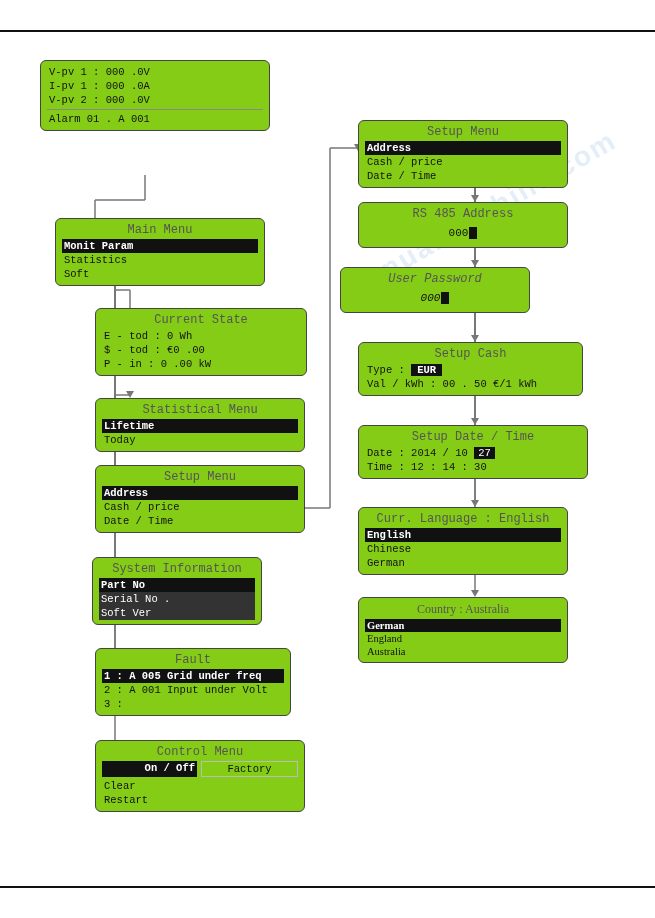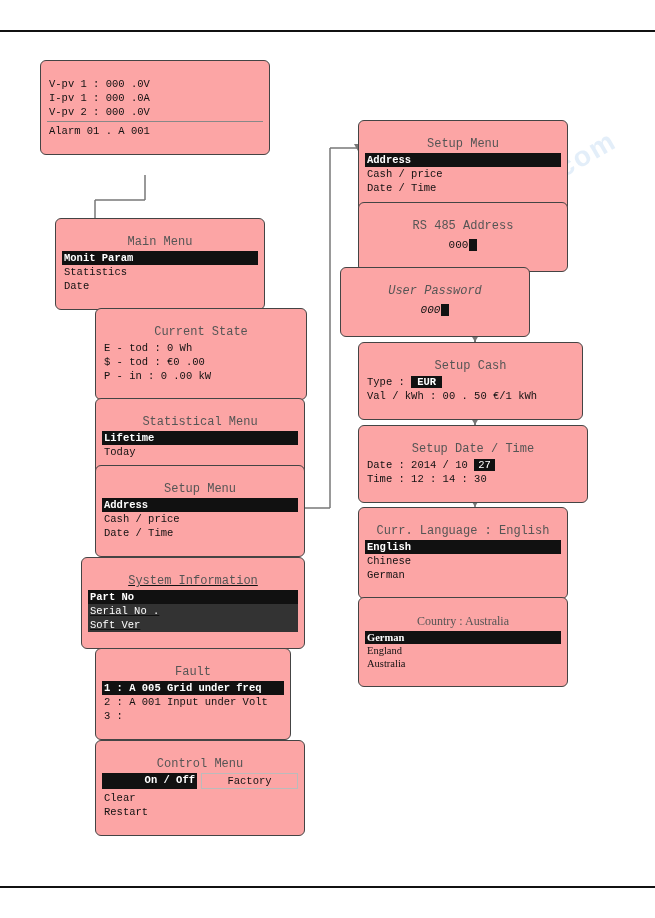--- a/index.html
+++ b/index.html
@@ -27,22 +27,22 @@
       bottom: 30px;
       left: 0; right: 0;
       height: 2px;
       background: #111;
     }
 
     
     .box {
       border: 1.5px solid #444;
       border-radius: 6px;
-      padding: 16px 6px;
-      background: #fca5a5;
+      padding: 4px 6px;
+      background: #84cc16;
       position: absolute;
     }
 
     .box-title {
       text-align: center;
       font-size: 12px;
       color: #555;
       margin-bottom: 2px;
     }
 
@@ -163,21 +163,21 @@
   <div class="box-row">I-pv 1 :  000 .0A</div>
   <div class="box-row">V-pv 2 :  000 .0V</div>
   <div style="border-top:1px solid #888; margin:2px 0;"></div>
   <div class="box-row">Alarm     01 . A 001</div>
 </div>
 
 <div class="box" style="left:55px; top:218px; width:210px;">
   <div class="box-title">Main Menu</div>
   <div class="box-row selected">Monit Param</div>
   <div class="box-row">Statistics</div>
-  <div class="box-row">Date</div>
+  <div class="box-row">Soft</div>
 </div>
 
 <div class="box" style="left:95px; top:308px; width:212px;">
   <div class="box-title">Current State</div>
   <div class="box-row">E - tod  :  0 Wh</div>
   <div class="box-row">$ - tod  :  €0 .00</div>
   <div class="box-row">P - in   :  0 .00 kW</div>
 </div>
 
 <div class="box" style="left:95px; top:398px; width:210px;">
@@ -186,21 +186,21 @@
   <div class="box-row">Today</div>
 </div>
 
 <div class="box" style="left:95px; top:465px; width:210px;">
   <div class="box-title">Setup Menu</div>
   <div class="box-row selected">Address</div>
   <div class="box-row">Cash / price</div>
   <div class="box-row">Date / Time</div>
 </div>
 
-<div class="box" style="left:81px; top:557px; width:224px;text-decoration:underline;">
+<div class="box" style="left:92px; top:557px; width:170px;">
   <div class="box-title">System Information</div>
   <div class="box-row selected">Part No</div>
   <div class="box-row selected-dark">Serial No  .</div>
   <div class="box-row selected-dark">Soft Ver</div>
 </div>
 
 <div class="box" style="left:95px; top:648px; width:196px;">
   <div class="box-title">Fault</div>
   <div class="box-row selected">1  :  A  005   Grid under freq</div>
   <div class="box-row">2 :  A  001   Input under Volt</div>

